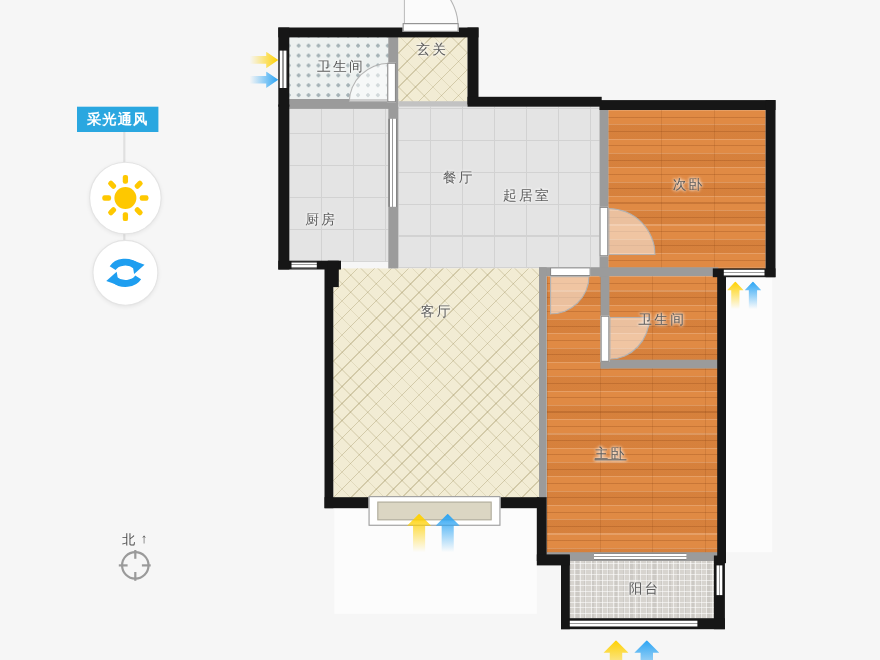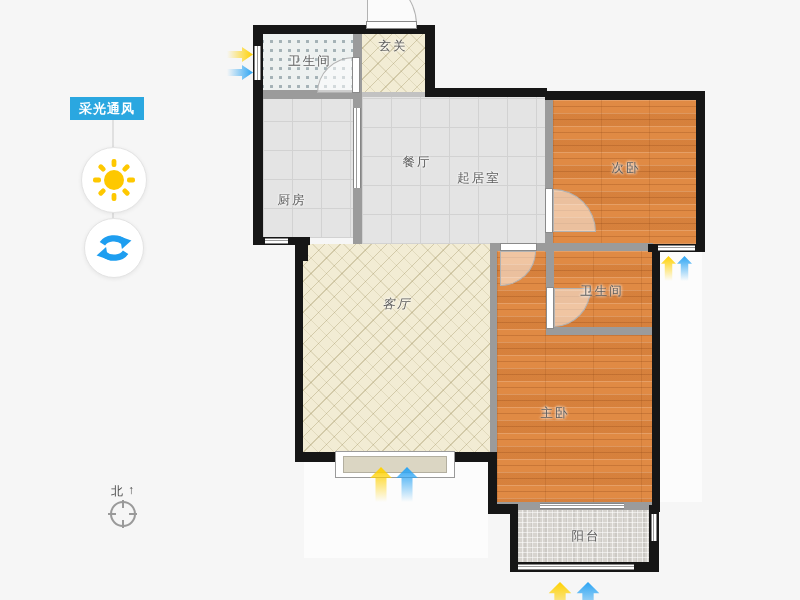--- a/index.html
+++ b/index.html
@@ -218,23 +218,23 @@
 
 <div class="abs z3 arc" style="left:554px;top:288px;width:37px;height:39px;border-radius:0 0 100% 0;"></div>
 <div class="abs z3 leaf" style="left:546px;top:287px;width:8px;height:42px;"></div>
 
 <span class="rlabel" style="left:310px;top:61px;">卫生间</span>
 <span class="rlabel" style="left:393px;top:46px;">玄关</span>
 <span class="rlabel" style="left:292px;top:168px;margin-top:32px;">厨房</span>
 <span class="rlabel" style="left:417px;top:162px;">餐厅</span>
 <span class="rlabel" style="left:479px;top:178px;">起居室</span>
 <span class="rlabel" style="left:626px;top:168px;">次卧</span>
-<span class="rlabel" style="left:397px;top:304px;font-style:italic;">客厅</span>
+<span class="rlabel" style="left:397px;top:284px;">客厅</span>
 <span class="rlabel" style="left:602px;top:291px;">卫生间</span>
-<span class="rlabel" style="left:555px;top:413px;">主卧</span>
+<span class="rlabel" style="left:555px;top:413px;text-decoration:underline;">主卧</span>
 <span class="rlabel" style="left:586px;top:536px;">阳台</span>
 
 <span class="abs z5" style="left:227px;top:47px;">
   <svg width="26" height="15" viewBox="0 0 26 15">
       <path d="M26 7.5 L15 15 L15 11 L0 11 L0 4 L15 4 L15 0 Z" fill="url(#gradYr)"></path>
     </svg>
 </span>
 <span class="abs z5" style="left:227px;top:65px;">
   <svg width="26" height="15" viewBox="0 0 26 15">
       <path d="M26 7.5 L15 15 L15 11 L0 11 L0 4 L15 4 L15 0 Z" fill="url(#gradBr)"></path>

